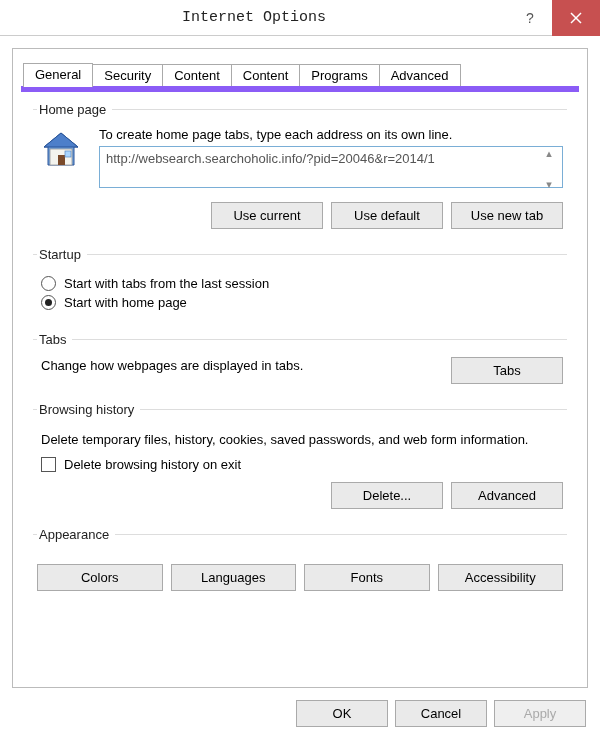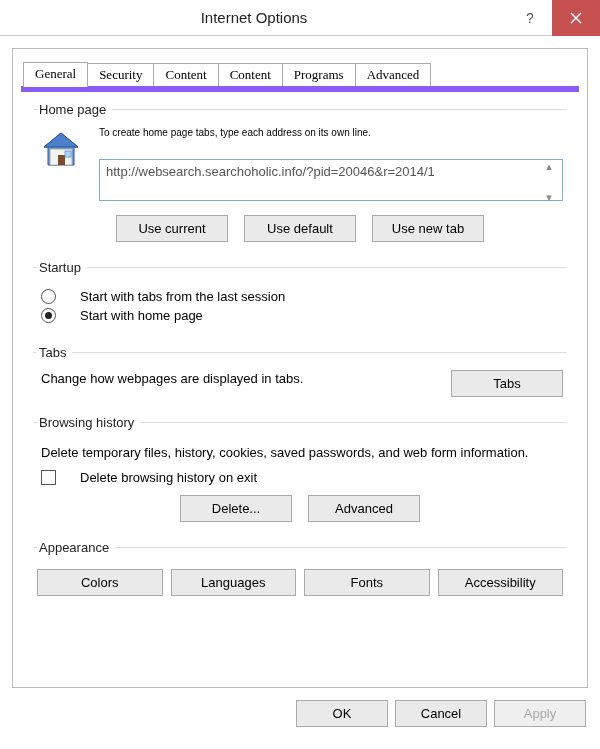--- a/index.html
+++ b/index.html
@@ -1,46 +1,46 @@
 <!DOCTYPE html>
 <html><head>
 <meta charset="utf-8">
 <style>
   * { box-sizing: border-box; font-family: "Segoe UI", Tahoma, sans-serif; }
   body { margin: 0; padding: 0; background: #fff; width: 600px; height: 749px; overflow: hidden; }
   .titlebar { display: flex; align-items: center; height: 36px; border-bottom: 1px solid #ccc; background: #fff; }
-  .title { flex: 1; text-align: center; font-size: 15px; color: #222; }
+  .title { flex: 1; text-align: center; font-size: 15px; color: #222; font-family: Liberation Mono, monospace; }
   .titlebar-btn { height: 36px; display: flex; align-items: center; justify-content: center; cursor: pointer; }
   .help-btn { width: 44px; }
   .close-btn { width: 48px; background: #c75050; color: #fff; }
   .close-btn svg { stroke: #fff; }
   .dialog-body { border: 1px solid #bbb; margin: 12px 12px 0 12px; background: #fff; height: 640px; }
   .tabs { display: flex; align-items: flex-end; height: 29px; margin-top: 8px; padding-left: 10px; }
-  .tab { border: 1px solid #aaa; border-bottom: none; background: #fff; padding: 3px 11px; font-size: 13px; cursor: pointer; margin-right: -1px; font-family: Liberation Serif, serif; }
+  .tab { border: 1px solid #aaa; border-bottom: none; background: #fff; padding: 3px 11px; font-size: 13px; cursor: pointer; margin-right: -1px; }
   .tab.active { position: relative; z-index: 2; padding-bottom: 5px; margin-bottom: -1px; }
   .tab-panel { border-top: 6px solid #8b5cf6; margin: 0 8px; padding: 10px 12px; }
   fieldset { border: 1px solid #ddd; border-left: none; border-right: none; border-bottom: none; margin: 0 0 8px 0; padding: 10px 4px 10px 4px; position: relative; }
   legend { font-size: 13px; padding-right: 6px; color: #222; }
   .homepage-row { display: flex; gap: 14px; }
   .home-icon { flex: 0 0 48px; display: flex; align-items: flex-start; justify-content: center; padding-top: 2px; }
-  .homepage-text { font-size: 10px; margin-bottom: 21px; }
+  .homepage-text { font-size: 13px; margin-bottom: 4px; }
   .homepage-area { width: 100%; height: 42px; border: 1px solid #7aaed6; font-size: 13px; padding: 4px 6px; resize: none; font-family: inherit; color: #555; }
   .scrollbtns { position: absolute; right: 5px; top: 1px; bottom: 1px; width: 18px; display: flex; flex-direction: column; justify-content: space-between; pointer-events: none; }
-  .btn-row { display: flex; justify-content: center; gap: 16px; margin-top: 10px; }
+  .btn-row { display: flex; justify-content: flex-end; gap: 8px; margin-top: 10px; }
   .btn-row.pad { padding-right: 0; }
   button.std { min-width: 112px; height: 27px; border: 1px solid #aaa; background: #eaeaea; font-size: 13px; cursor: pointer; padding: 0 10px; }
   button.std.dis { color: #aaa; cursor: default; background: #efefef; }
-  .radio-row, .check-row { display: flex; align-items: center; gap: 24px; font-size: 13px; margin: 4px 0 4px 4px; }
+  .radio-row, .check-row { display: flex; align-items: center; gap: 8px; font-size: 13px; margin: 4px 0 4px 4px; }
   .radio { width: 15px; height: 15px; border: 1px solid #555; border-radius: 50%; display: flex; align-items: center; justify-content: center; cursor: pointer; }
   .radio.sel::after { content: ""; width: 7px; height: 7px; background: #222; border-radius: 50%; }
   .check { width: 15px; height: 15px; border: 1px solid #555; cursor: pointer; }
   .para { font-size: 13px; margin: 4px 0 8px 4px; line-height: 1.4; }
   .tabs-row { display: flex; align-items: flex-start; }
   .tabs-row .para { flex: 1; margin: 0 0 0 4px; }
-  .appearance-row { display: flex; gap: 8px; margin-top: 4px; }
+  .appearance-row { display: flex; gap: 8px; margin-top: 12px; }
   .appearance-row button.std { flex: 1; min-width: 0; }
   .bottom-buttons { display: flex; justify-content: flex-end; gap: 7px; padding: 12px 14px; }
   .ta-wrap { position: relative; }
   .scroll-arrow { font-size: 11px; color: #888; text-align: center; }
 </style>
 </head>
 <body>
 
 <div class="titlebar">
   <div class="title">Internet Options</div>

